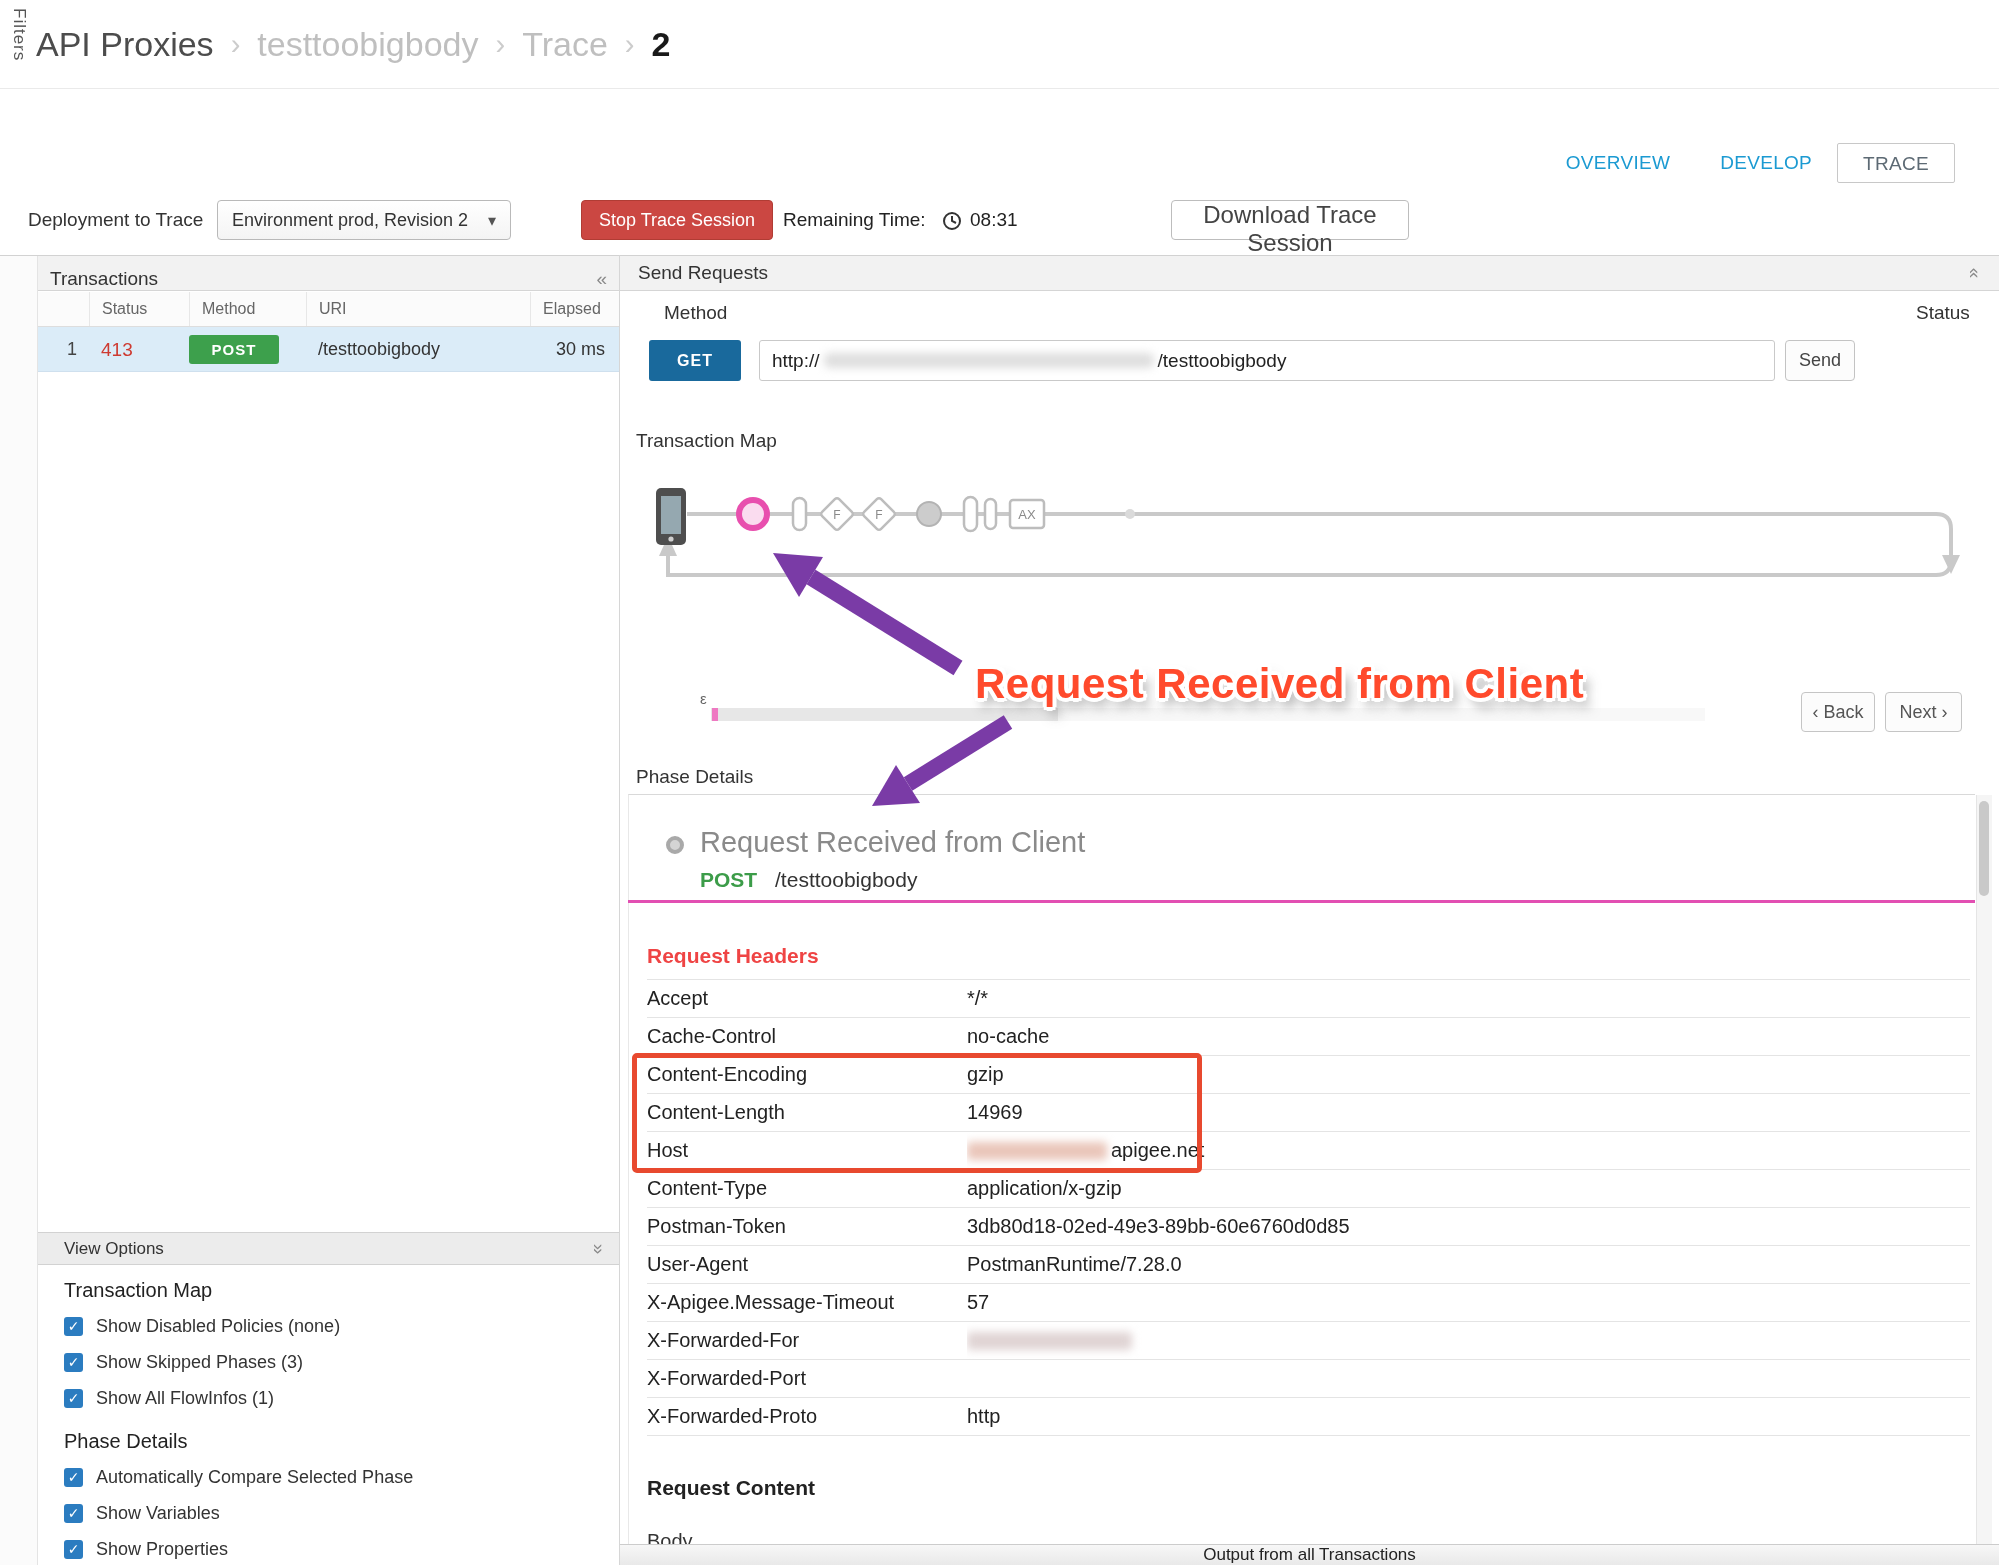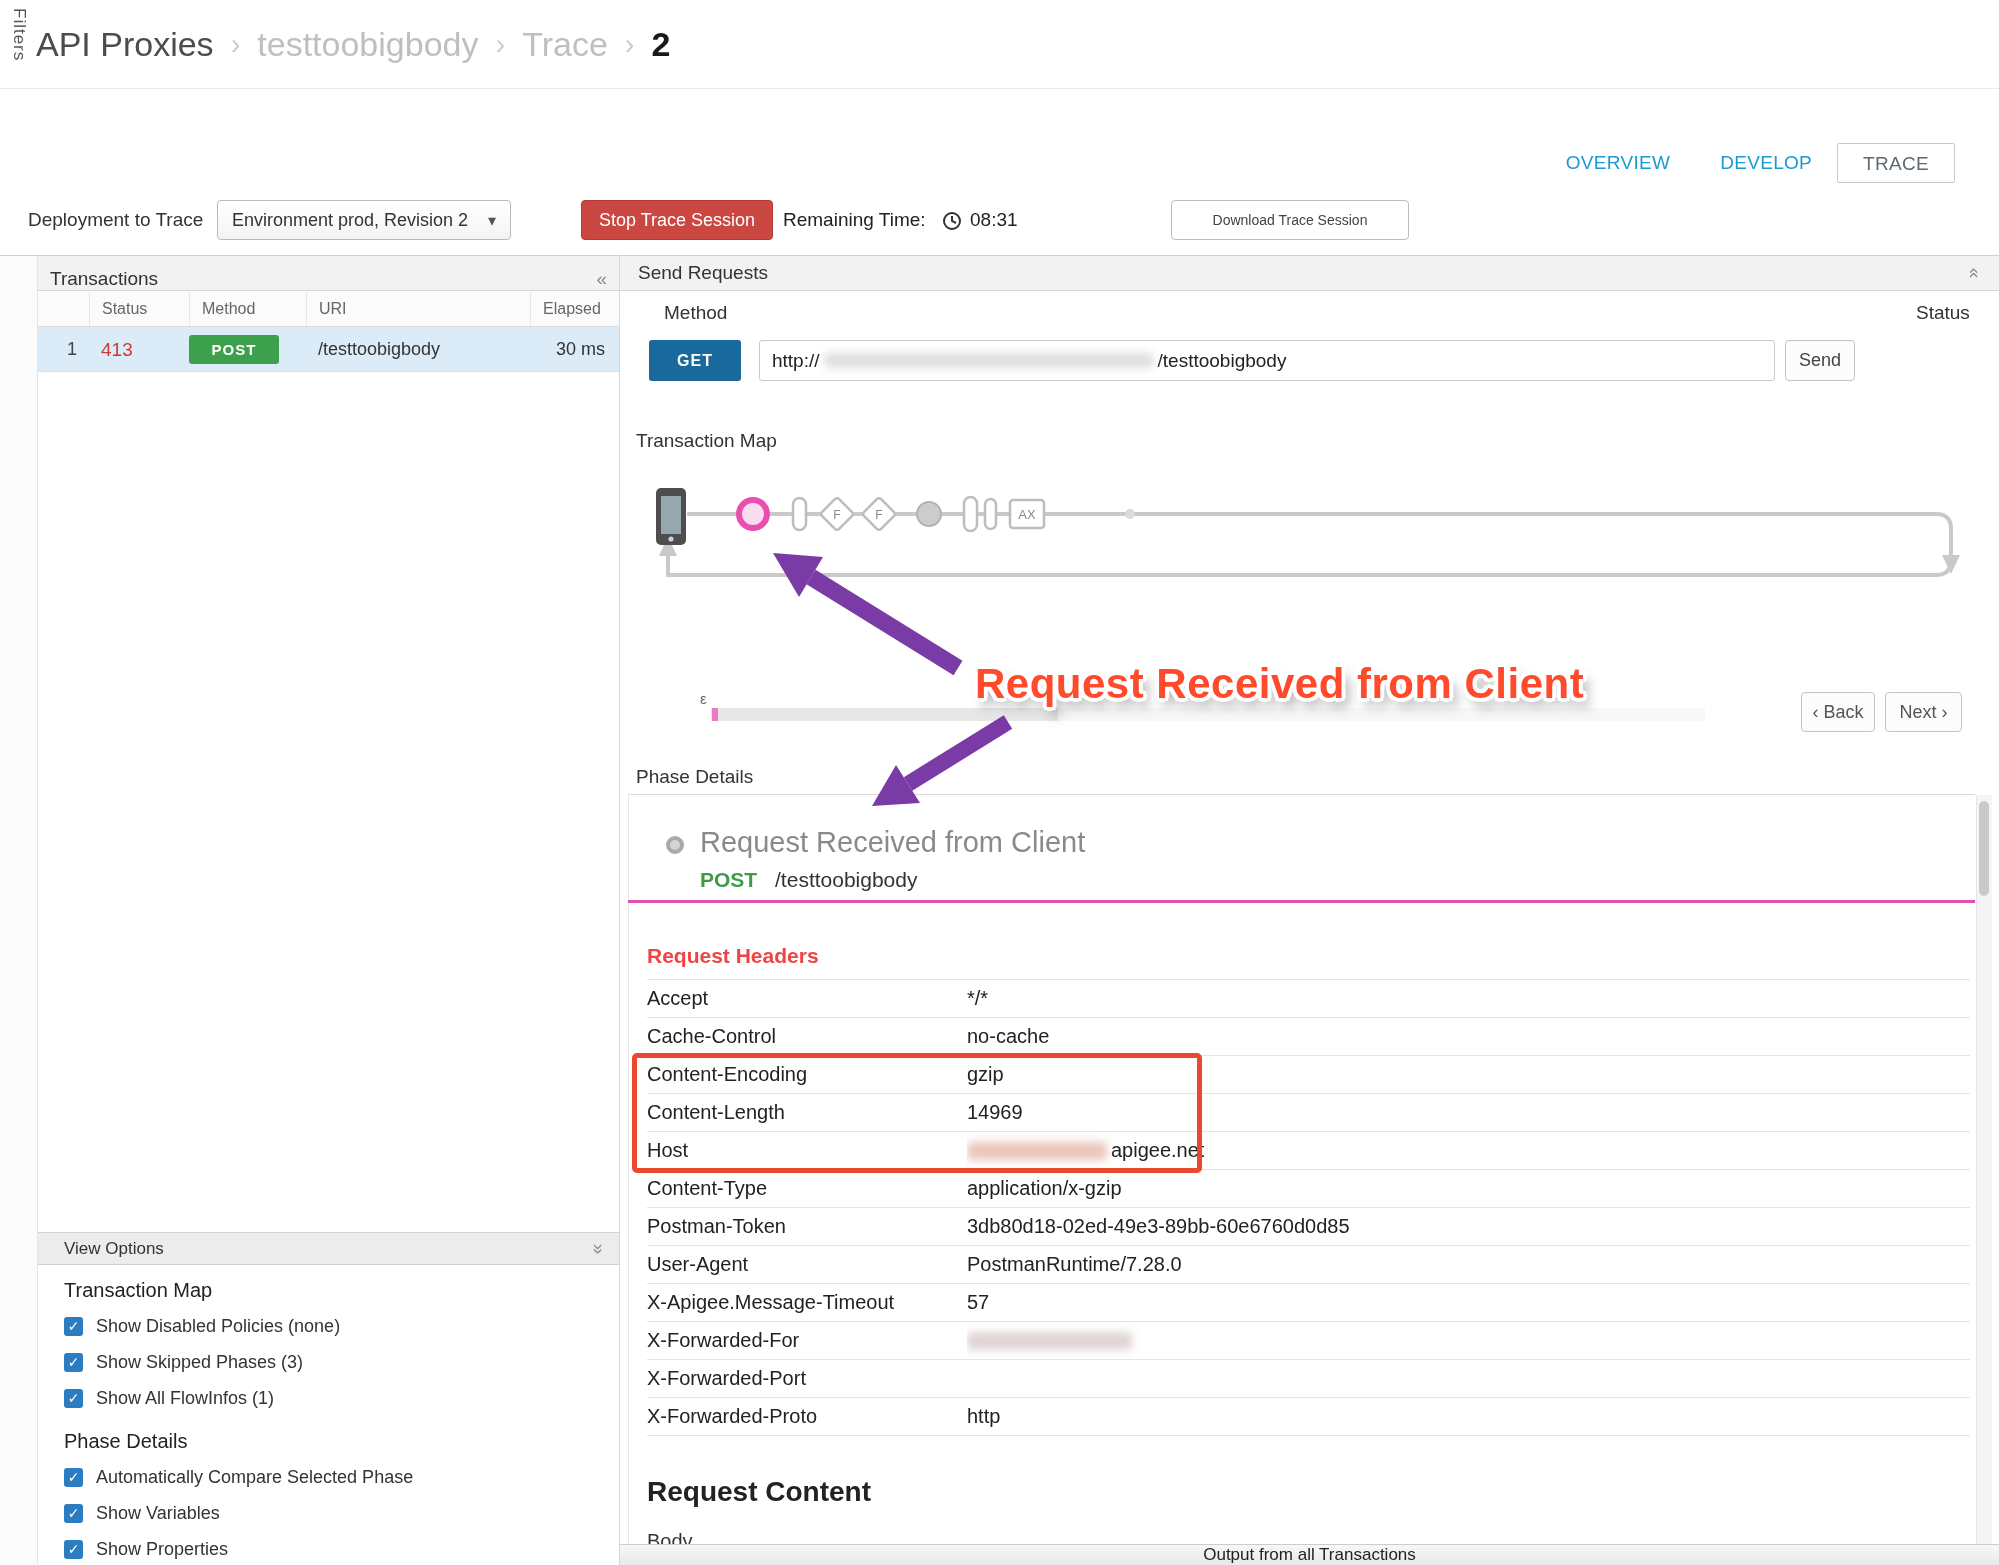--- a/index.html
+++ b/index.html
@@ -26,21 +26,21 @@
   .env-select { position:absolute; left:217px; top:200px; width:294px; height:40px; border:1px solid #b9b9b9; border-radius:4px;
     background:linear-gradient(#ffffff,#f4f4f4); display:flex; align-items:center; justify-content:space-between;
     padding:0 14px; font-size:18px; color:#333; cursor:pointer; }
   .caret { font-size:16px; color:#555; }
   .stop-btn { position:absolute; left:581px; top:200px; width:192px; height:40px; background:#cb4742; border:1px solid #b03c34;
     border-radius:4px; color:#fff; font-size:18px; }
   .remaining-label { position:absolute; left:783px; top:200px; height:40px; line-height:40px; font-size:19px; color:#222; }
   .clock { position:absolute; left:942px; top:211px; }
   .remaining-time { position:absolute; left:970px; top:200px; height:40px; line-height:40px; font-size:19px; color:#222; }
   .download-btn { position:absolute; left:1171px; top:200px; width:238px; height:40px; background:#fff; border:1px solid #bdbdbd;
-    border-radius:4px; font-size:14px; color:#444; }
+    border-radius:4px; font-size:24px; color:#444; }
 
   .main-top-line { position:absolute; left:0; top:255px; width:1999px; height:1px; background:#d2d2d2; }
   .v-divider { position:absolute; left:619px; top:255px; width:1px; height:1310px; background:#d6d6d6; z-index:6; }
 
   
   .filters-strip { position:absolute; left:0; top:256px; width:38px; height:1309px; background:#fbfbfb; border-right:1px solid #e4e4e4; }
   .filters-label { position:absolute; left:9px; top:8px; writing-mode:vertical-rl; font-size:17px; color:#555; letter-spacing:1px; cursor:pointer; }
 
   
   .tx-header { position:absolute; left:38px; top:256px; width:581px; height:35px; background:#f2f2f2; border-bottom:1px solid #d5d5d5;
@@ -115,21 +115,21 @@
   .phase-sub { position:absolute; left:700px; top:868px; font-size:21px; }
   .phase-sub .post { color:#3c9c49; font-weight:bold; }
   .phase-sub .path { color:#333; margin-left:12px; }
   .magenta-line { position:absolute; left:628px; top:900px; width:1347px; height:3px; background:#e24fb2; z-index:7; }
   .rh-title { position:absolute; left:647px; top:944px; font-size:21px; font-weight:bold; color:#ef4444; }
   .headers-table { position:absolute; left:647px; top:979px; width:1323px; border-top:1px solid #e4e4e4; }
   .hrow { height:38px; border-bottom:1px solid #e4e4e4; display:grid; grid-template-columns:320px 1fr; font-size:20px; color:#222; }
   .hrow > div { line-height:37px; white-space:nowrap; overflow:hidden; }
   .red-rect { position:absolute; left:632px; top:1053px; width:570px; height:120px; border:5px solid #e8492f; border-radius:5px;
     z-index:20; pointer-events:none; }
-  .rc-title { position:absolute; left:647px; top:1476px; font-size:28px; font-weight:bold; color:#222; }
+  .rc-title { position:absolute; left:647px; top:1476px; font-size:21px; font-weight:bold; color:#222; }
   .body-label { position:absolute; left:647px; top:1530px; font-size:20px; color:#333; }
   .footer-bar { position:absolute; left:620px; top:1544px; width:1379px; height:21px; background:linear-gradient(#f7f7f7,#e9e9e9);
     border-top:1px solid #cccccc; text-align:center; line-height:20px; font-size:17px; color:#222; z-index:30; }
   .scroll-track { position:absolute; left:1976px; top:795px; width:16px; height:749px; background:#f5f5f5; border-left:1px solid #e5e5e5; z-index:25; }
   .scroll-thumb { position:absolute; left:1979px; top:801px; width:10px; height:95px; background:#c9c9c9; border-radius:6px; z-index:26; cursor:pointer; }
 
   
   .annotation { position:absolute; left:975px; top:660px; z-index:40; font-size:42px; font-weight:bold; color:#ff4a2c;
     white-space:nowrap; letter-spacing:.5px;
     text-shadow:-3px -3px 0 #fff, 0 -4px 0 #fff, 3px -3px 0 #fff, 4px 0 0 #fff,

